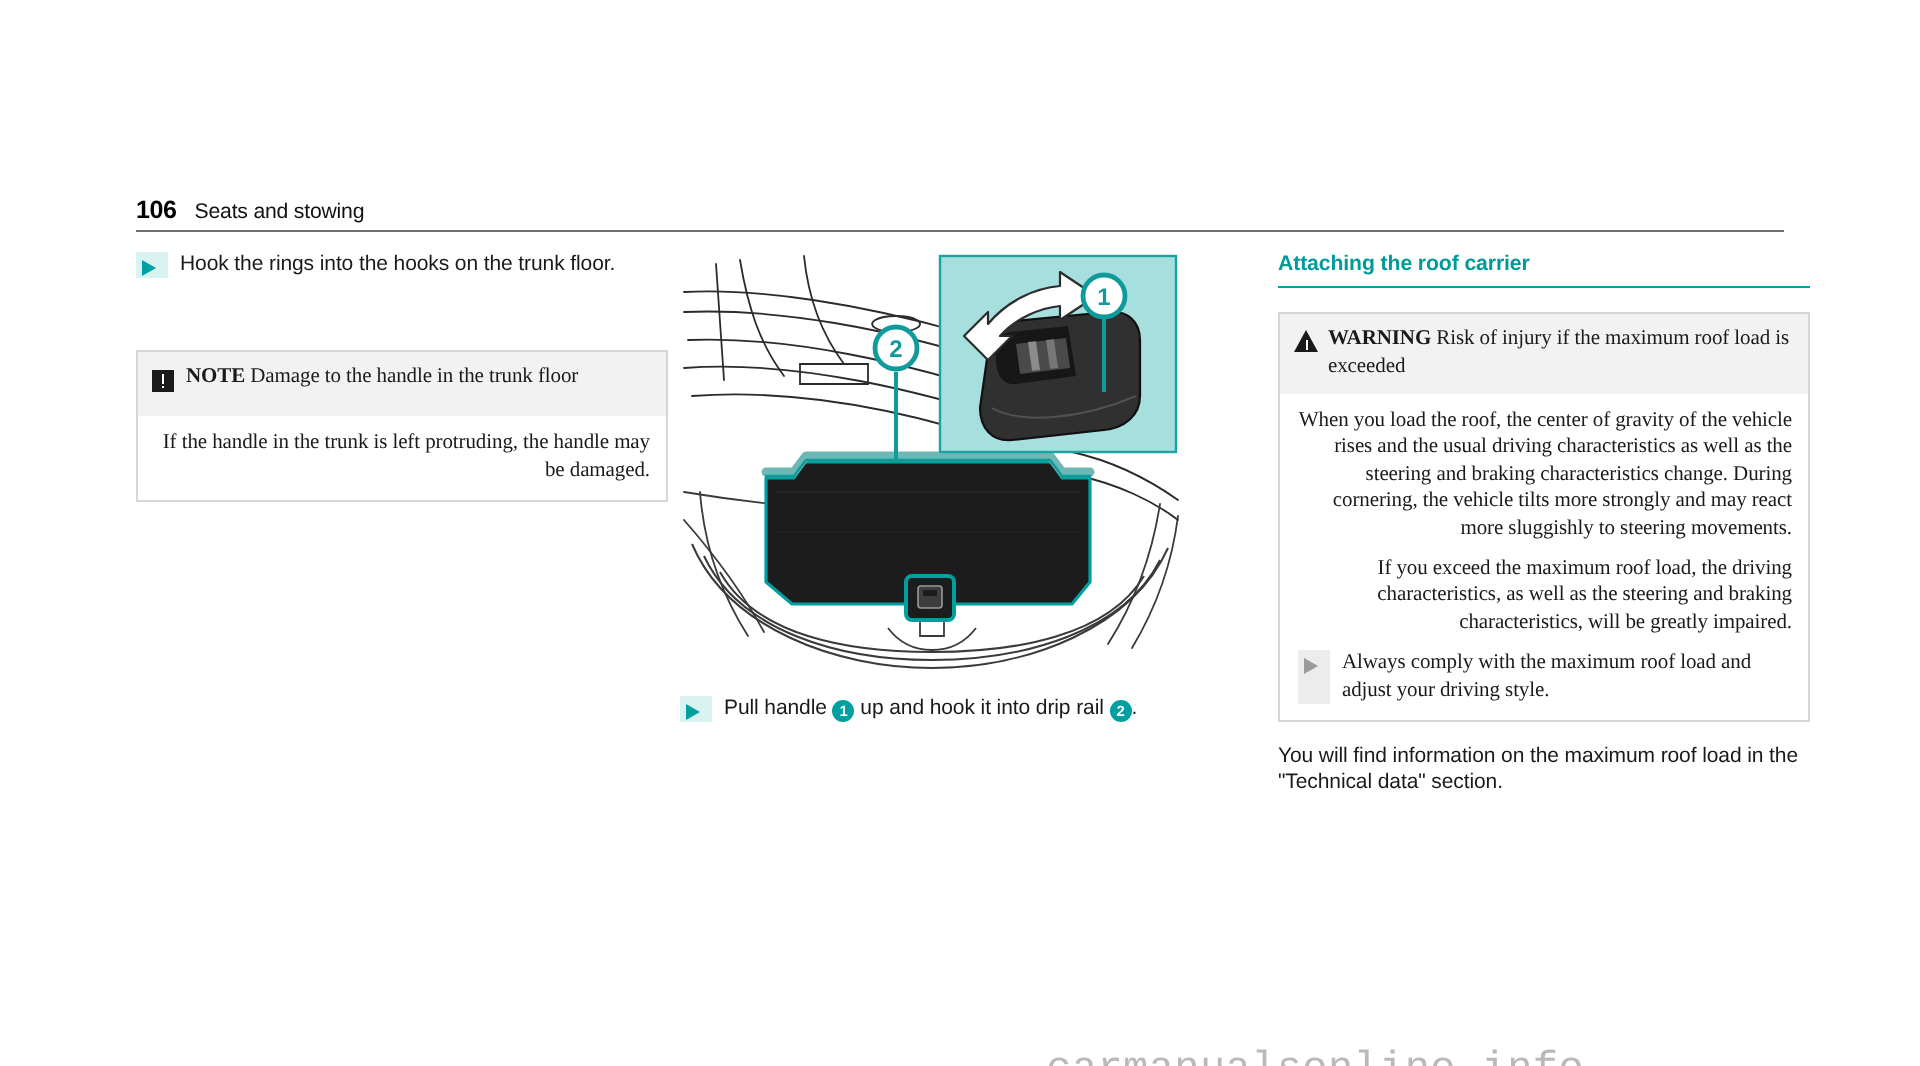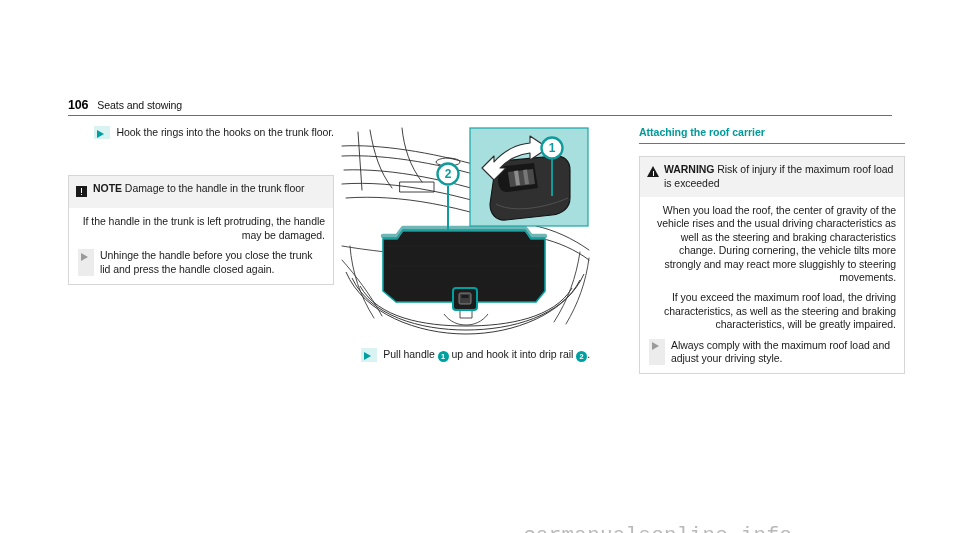--- a/index.html
+++ b/index.html
@@ -60,21 +60,20 @@
     line-height: 13.4px;
     color: #1a1a1a;
     letter-spacing: -0.05px;
   }
 
   
   .action {
     position: relative;
     display: flex;
     min-height: 13px;
-    justify-content: flex-end;
   }
   .action > .arrow-band {
     flex: 0 0 16px;
     position: relative;
     background: #d9f2f2;
     align-self: stretch;
   }
   .action > .arrow-band::before {
     content: "";
     position: absolute;
@@ -103,20 +102,21 @@
     line-height: 13.2px;
     letter-spacing: -0.05px;
     border-bottom: 1.3px solid #00a3a3;
     padding-bottom: 4px;
   }
 
   
   .adm-box {
     border: 1px solid #d6d6d6;
     background: #ffffff;
+    font-family: Liberation Serif, serif;
   }
   .adm-head {
     background: #f2f2f2;
     display: flex;
     padding: 6px 8px 7px 7px;
   }
   .adm-icon {
     flex: 0 0 17px;
     padding-top: 1px;
   }
@@ -243,24 +243,20 @@
       <div class="adm-head">
         <span class="adm-icon">
           <span class="icon-note"></span>
         </span>
         <span class="adm-head-text">
           <b>NOTE</b><span>&nbsp;</span><span>Damage to the handle in the trunk floor</span>
         </span>
       </div>
       <div class="adm-body">
         <p class="body-text">If the handle in the trunk is left protruding, the handle may be damaged.</p>
-        <div class="action grey">
-          <span class="arrow-band"></span>
-          <span class="action-text">Unhinge the handle before you close the trunk lid and press the handle closed again.</span>
-        </div>
       </div>
     </div>
   </div>
 
   <div class="col col-mid">
 
     <div class="figure">
       <svg width="250" height="213" viewBox="0 0 250 213" xmlns="http://www.w3.org/2000/svg">
         <defs>
           <clipPath id="figclip">
@@ -378,17 +374,18 @@
       <div class="adm-body">
         <p class="body-text">When you load the roof, the center of gravity of the vehicle rises and the usual driving characteristics as well as the steering and braking characteristics change. During cornering, the vehicle tilts more strongly and may react more sluggishly to steering movements.</p>
         <p class="body-text">If you exceed the maximum roof load, the driving characteristics, as well as the steering and braking characteristics, will be greatly impaired.</p>
         <div class="action grey">
           <span class="arrow-band"></span>
           <span class="action-text">Always comply with the maximum roof load and adjust your driving style.</span>
         </div>
       </div>
     </div>
 
+    <p class="body-text tail-text">You will find information on the maximum roof load in the "Technical data" section.</p>
   </div>
 
   <div class="watermark">carmanualsonline.info</div>
 
 </div>
 
 </body></html>

